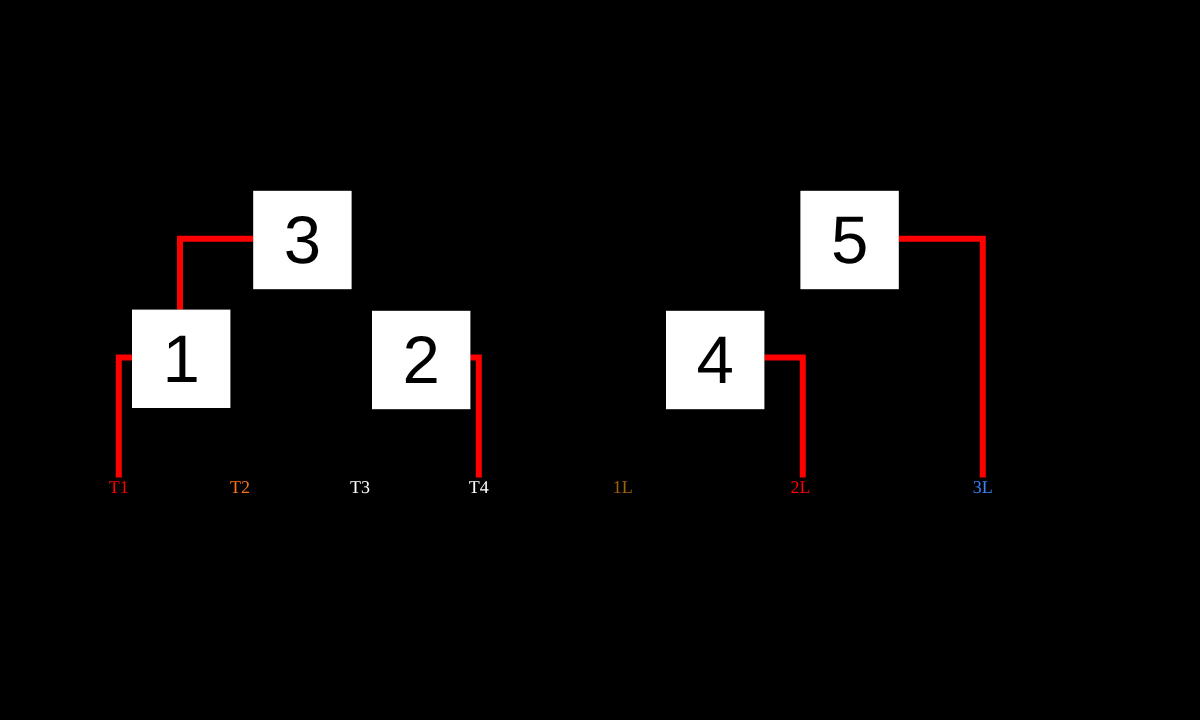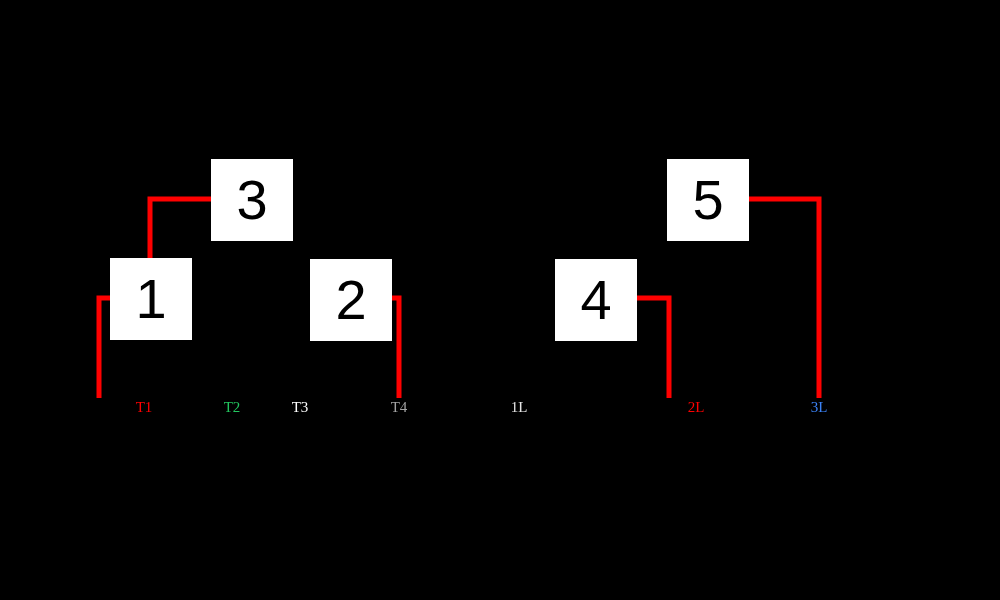--- a/index.html
+++ b/index.html
@@ -77,22 +77,22 @@
       </div>
       <div class="node-box" style="left: 555px; top: 259px; width: 82px; height: 82px; background: rgb(255, 255, 255); color: rgb(0, 0, 0);">
         <span>4</span>
       </div>
       <div class="node-box" style="left: 667px; top: 159px; width: 82px; height: 82px; background: rgb(255, 255, 255); color: rgb(0, 0, 0);">
         <span>5</span>
       </div>
     </div>
 
   <div id="label-layer">
-      <div class="leaf-label" style="left: 99px; top: 400px; color: rgb(255, 0, 0); margin-left: 45px;">T1</div>
-      <div class="leaf-label" style="left: 200px; top: 400px; color: #22c55e; margin-left: 32px;">T2</div>
+      <div class="leaf-label" style="left: 99px; top: 400px; color: rgb(255, 0, 0);">T1</div>
+      <div class="leaf-label" style="left: 200px; top: 400px; color: #f97316;">T2</div>
       <div class="leaf-label" style="left: 300px; top: 400px; color: #ffffff;">T3</div>
-      <div class="leaf-label" style="left: 399px; top: 400px; color: #a3a3a3;">T4</div>
-      <div class="leaf-label" style="left: 519px; top: 400px; color: #e5e5e5; text-align: center;">1L</div>
-      <div class="leaf-label" style="left: 696px; top: 400px; color: rgb(255, 0, 0);">2L</div>
+      <div class="leaf-label" style="left: 399px; top: 400px; color: #ffffff;">T4</div>
+      <div class="leaf-label" style="left: 519px; top: 400px; color: #a16207; text-align: center;">1L</div>
+      <div class="leaf-label" style="left: 667px; top: 400px; color: rgb(255, 0, 0);">2L</div>
       <div class="leaf-label" style="left: 819px; top: 400px; color: #3b82f6;">3L</div>
     </div>
 
 </div>
 
 </body></html>

